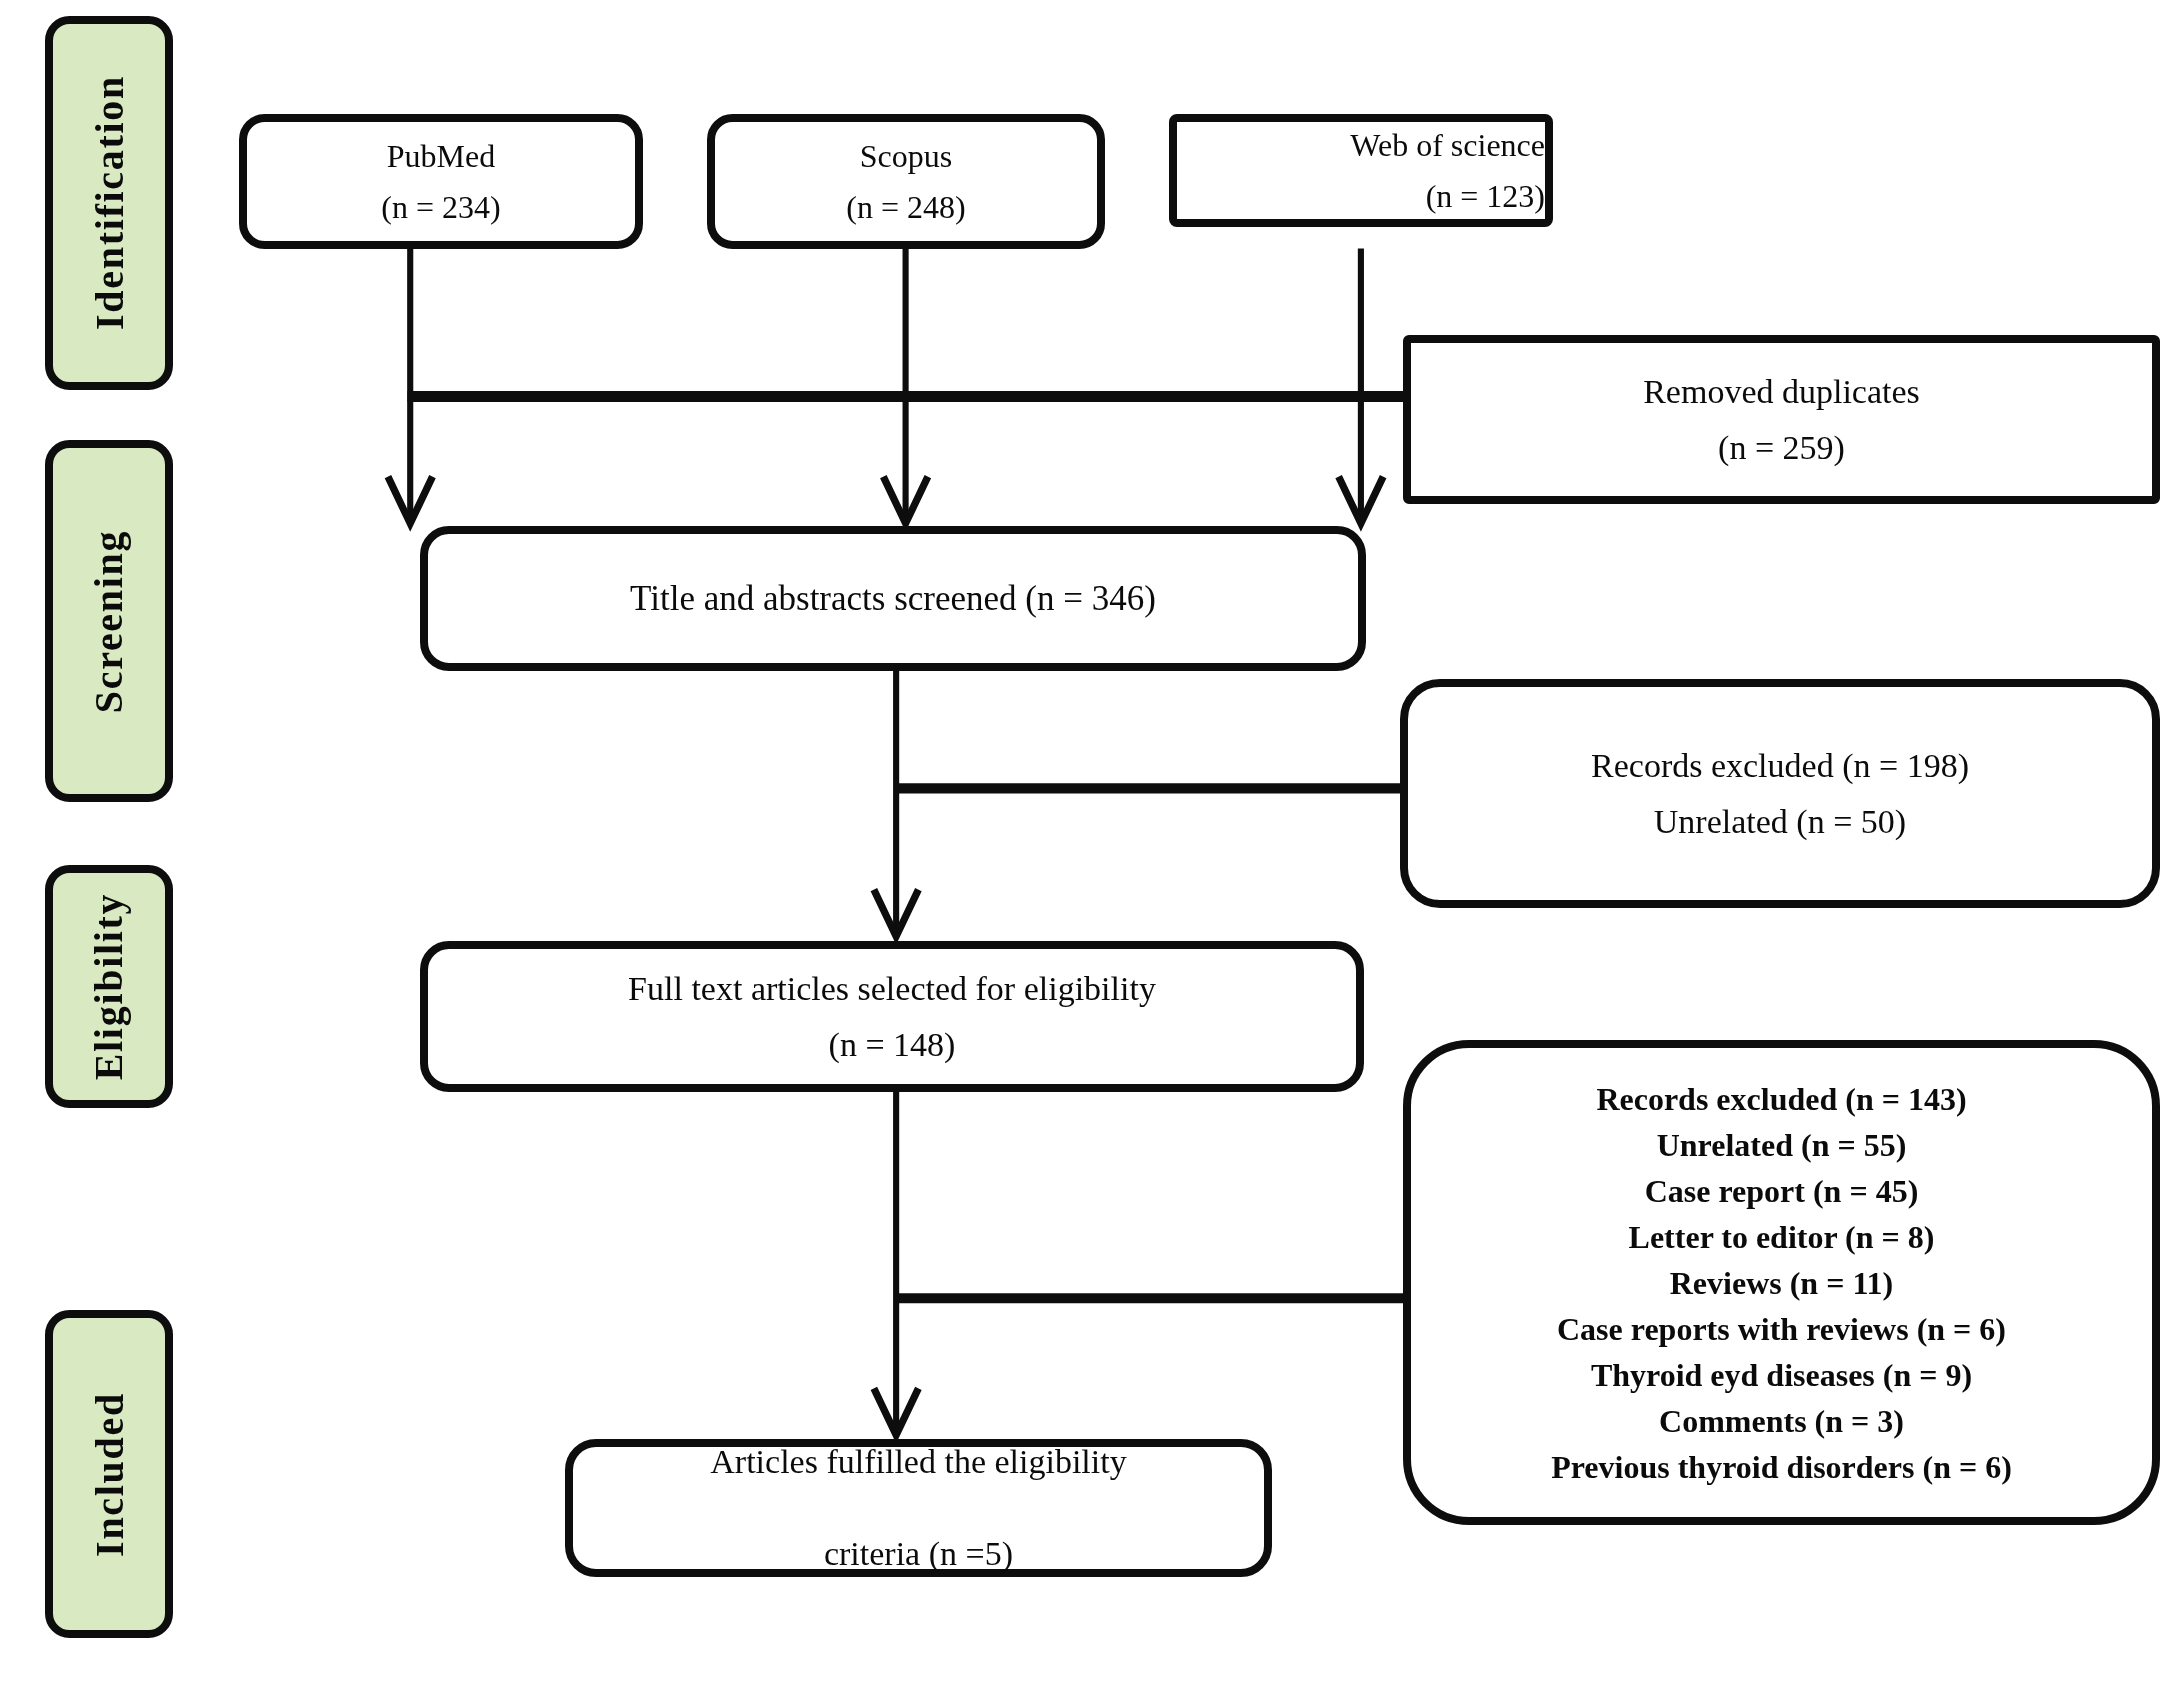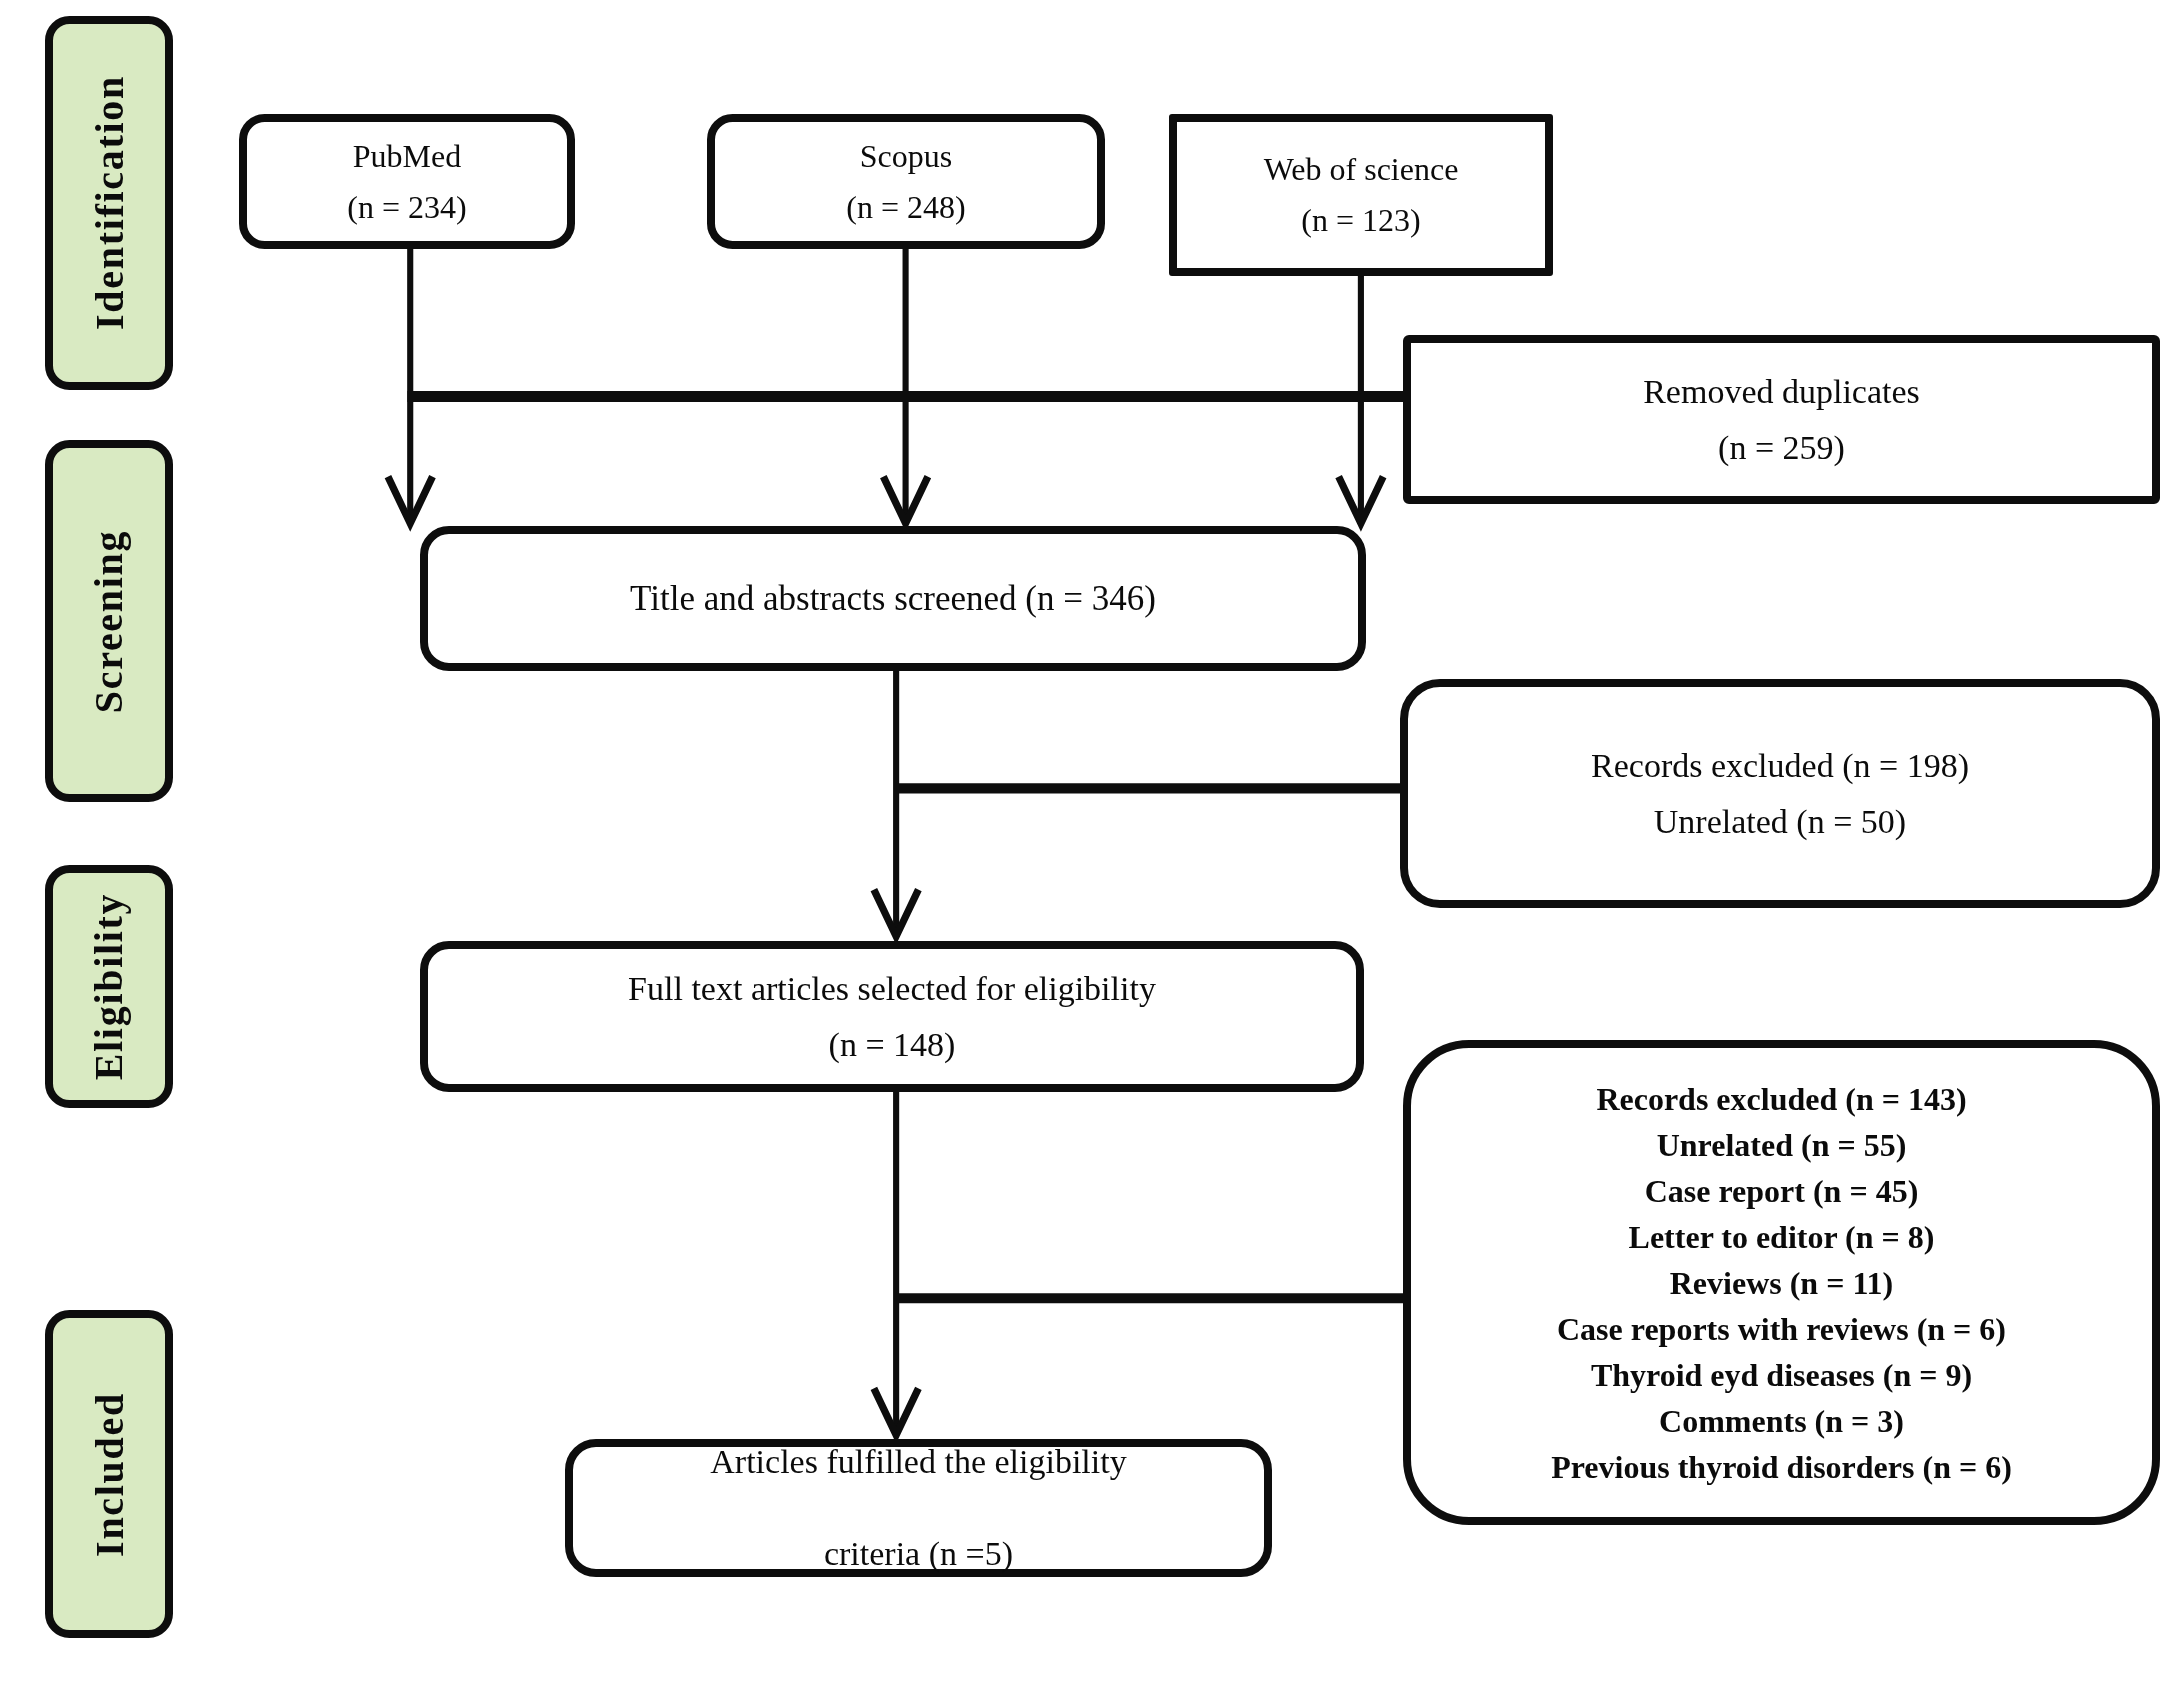--- a/index.html
+++ b/index.html
@@ -82,31 +82,31 @@
   <div class="stage" style="top:440px;height:362px;">
     <span class="stage-label">Screening</span>
   </div>
   <div class="stage" style="top:865px;height:243px;">
     <span class="stage-label">Eligibility</span>
   </div>
   <div class="stage" style="top:1310px;height:328px;">
     <span class="stage-label">Included</span>
   </div>
 
-  <div class="box b-top" style="left:239px;top:114px;width:336px;height:135px;border-radius:25.6px;">
+  <div class="box b-top" style="left:239px;top:114px;width:404px;height:135px;border-radius:25.6px;">
     <div class="bline">PubMed</div>
     <div class="bline">(n = 234)</div>
   </div>
 
   <div class="box b-top" style="left:707px;top:114px;width:398px;height:135px;border-radius:25.6px;">
     <div class="bline">Scopus</div>
     <div class="bline">(n = 248)</div>
   </div>
 
-  <div class="box b-top" style="left:1169px;top:114px;width:384px;height:162px;border-radius:3px;">
+  <div class="box b-top" style="left:1169px;top:114px;width:384px;height:113px;border-radius:8px;align-items:flex-end;">
     <div class="bline">Web of science</div>
     <div class="bline">(n = 123)</div>
   </div>
 
   <div class="box b-mid" style="left:1403px;top:335px;width:757px;height:169px;border-radius:6px;">
     <div class="bline">Removed duplicates</div>
     <div class="bline">(n = 259)</div>
   </div>
 
   <div class="box b-single" style="left:420px;top:526px;width:946px;height:145px;border-radius:29px;">

